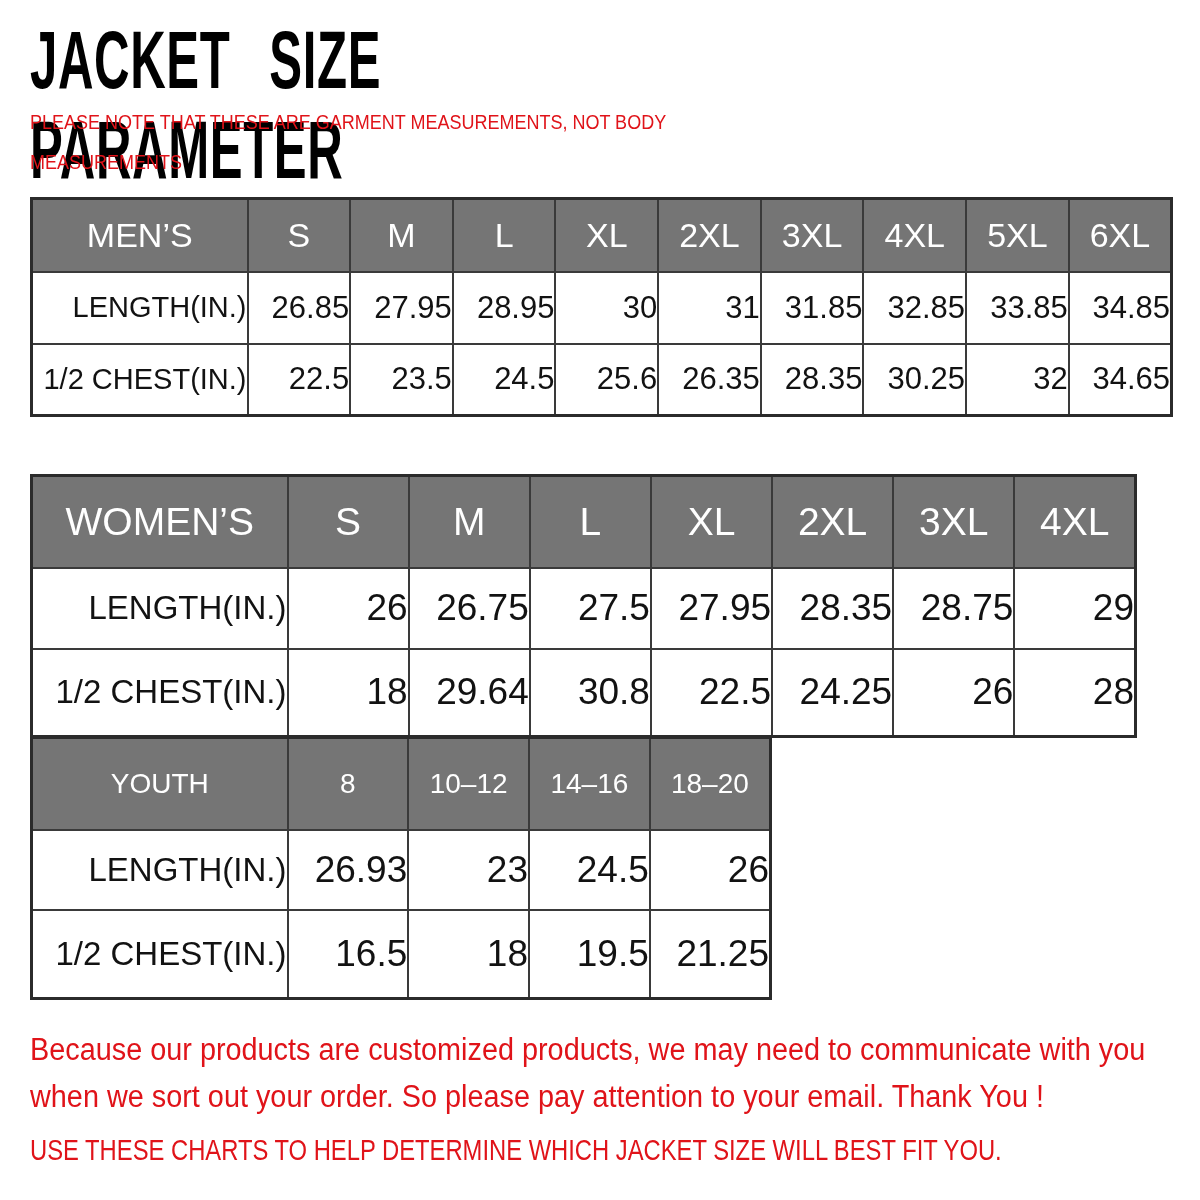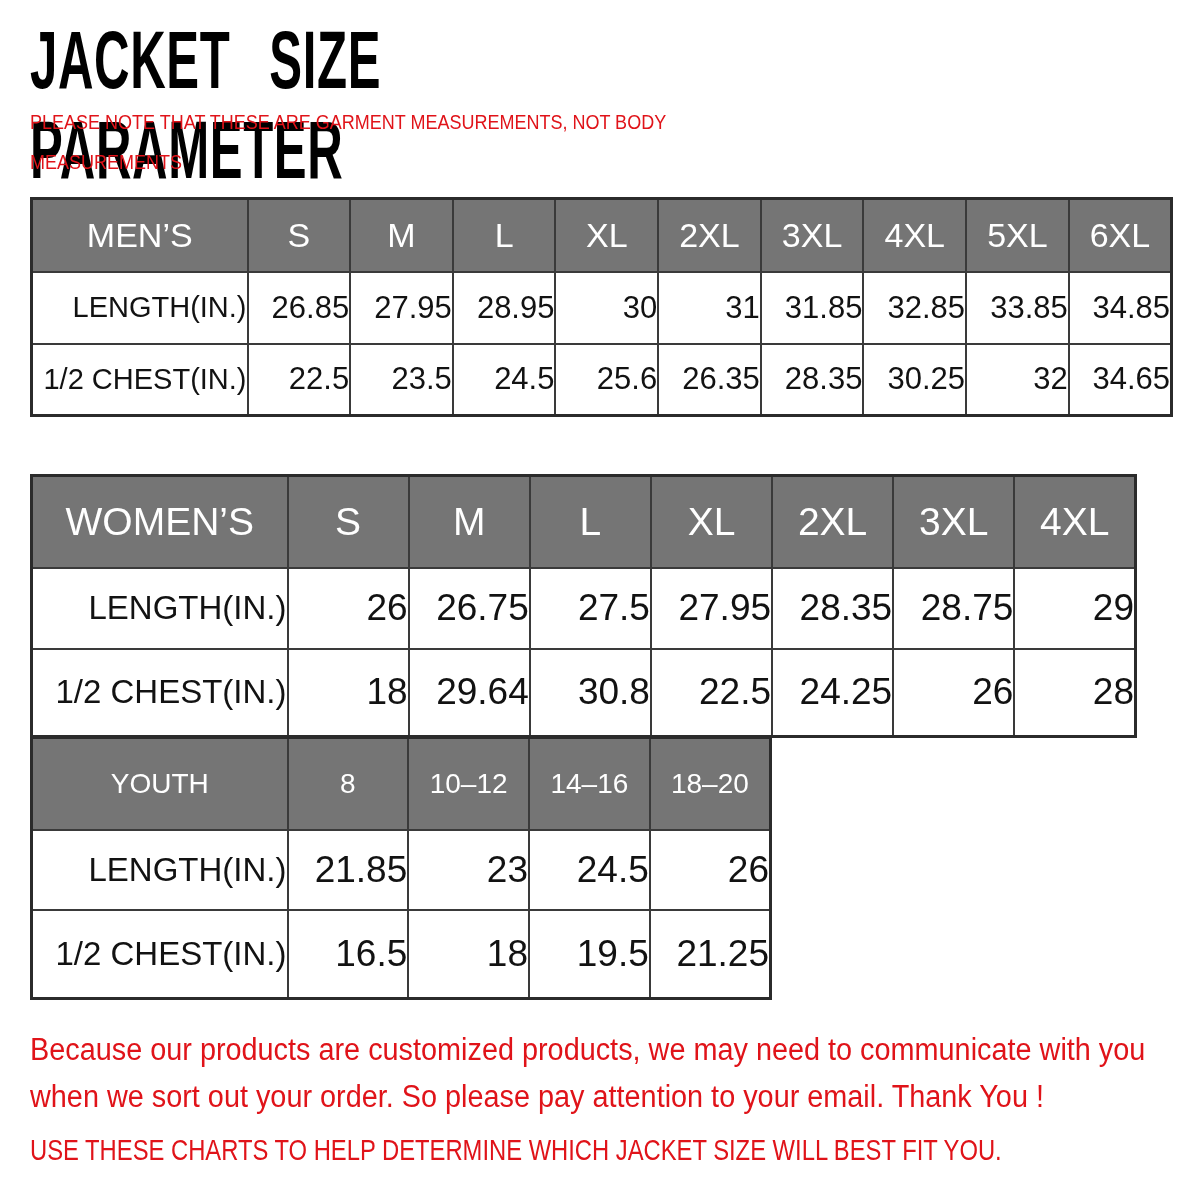--- a/index.html
+++ b/index.html
@@ -203,21 +203,21 @@
   <tbody>
   <tr class="head">
     <th>YOUTH</th>
     <th>8</th>
     <th>10–12</th>
     <th>14–16</th>
     <th>18–20</th>
   </tr>
   <tr class="r1">
     <td class="lbl">LENGTH(IN.)</td>
-    <td>21.85</td>
+    <td>26.93</td>
     <td>23</td>
     <td>24.5</td>
     <td>26</td>
   </tr>
   <tr class="r2">
     <td class="lbl">1/2 CHEST(IN.)</td>
     <td>16.5</td>
     <td>18</td>
     <td>19.5</td>
     <td>21.25</td>

